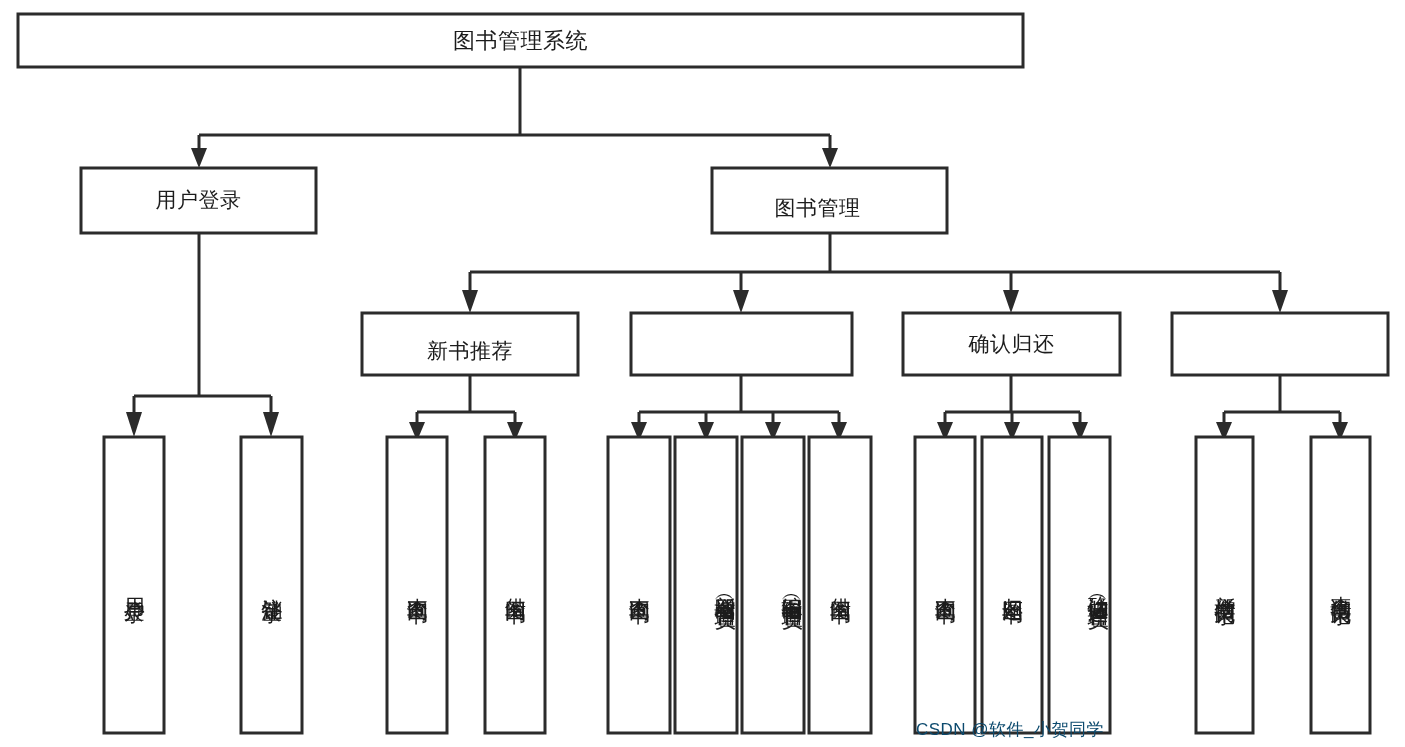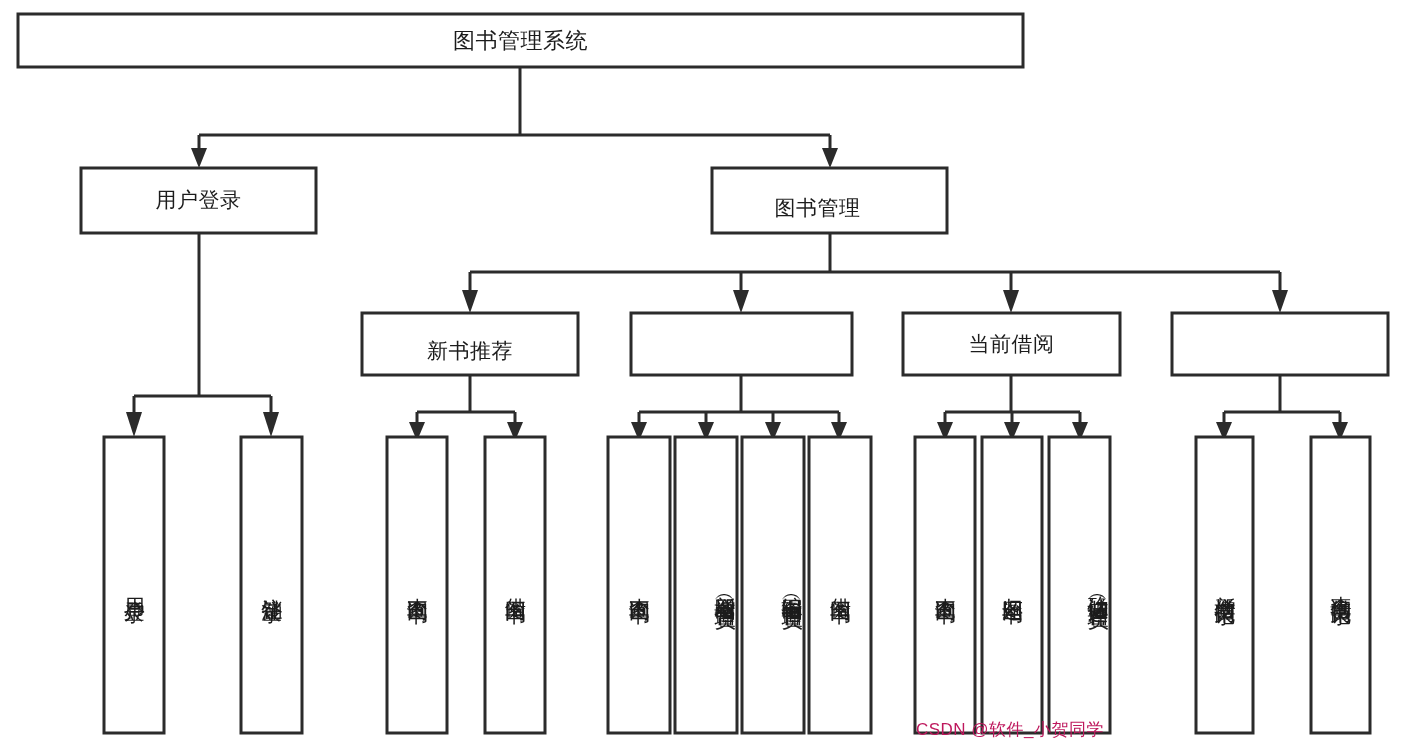--- a/index.html
+++ b/index.html
@@ -72,21 +72,21 @@
     padding-top: 0;
   }
   .node-label.root {
     font-size: 22px;
   }
   .watermark {
     position: absolute;
     right: 8px;
     bottom: 6px;
     font-size: 17px;
-    color: #be185d;
+    color: #0c4a6e;
     font-family: "Liberation Sans", "DejaVu Sans", sans-serif;
     letter-spacing: 0.5px;
     white-space: nowrap;
   }
 </style>
 </head>
 <body>
 
 <div id="diagram-root">
 
@@ -194,21 +194,21 @@
     <rect class="node-box" x="1196" y="437" width="57" height="296"></rect>
     <rect class="node-box" x="1311" y="437" width="59" height="296"></rect>
   </svg>
 
   <div class="node-label horizontal root" style="left:18px; top:14px; width:1005px; height:53px;">图书管理系统</div>
 
   <div class="node-label horizontal" style="left:81px; top:168px; width:235px; height:65px;">用户登录</div>
   <div class="node-label horizontal" style="left:700px; top:168px; width:235px; height:65px;margin-top:8px;">图书管理</div>
 
   <div class="node-label horizontal" style="left:362px; top:322px; width:216px; height:62px;font-family:Liberation Mono, monospace;">新书推荐</div>
-  <div class="node-label horizontal" style="left:903px; top:313px; width:217px; height:62px;">当前借阅</div>
+  <div class="node-label horizontal" style="left:903px; top:313px; width:217px; height:62px;">确认归还</div>
 
   <div class="node-label vertical v-centered" style="left:104px; top:437px; width:60px; height:296px;">用户登录</div>
   <div class="node-label vertical v-centered" style="left:241px; top:437px; width:61px; height:296px;">注销登录</div>
 
   <div class="node-label vertical v-centered" style="left:387px; top:437px; width:60px; height:296px;">查询图书</div>
   <div class="node-label vertical v-centered" style="left:485px; top:437px; width:60px; height:296px;">借阅图书</div>
 
   <div class="node-label vertical v-centered" style="left:608px; top:437px; width:62px; height:296px;">查询图书</div>
   <div class="node-label vertical" style="left:675px; top:437px; width:62px; height:296px;">新增图书（管理员）</div>
   <div class="node-label vertical" style="left:742px; top:437px; width:62px; height:296px;">编辑图书（管理员）</div>

